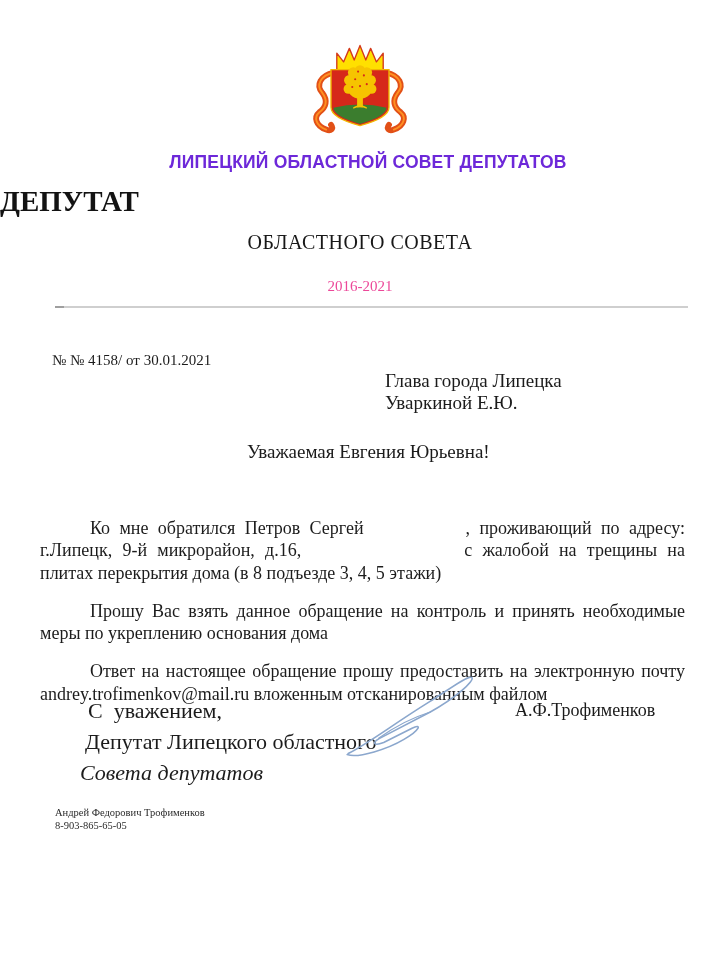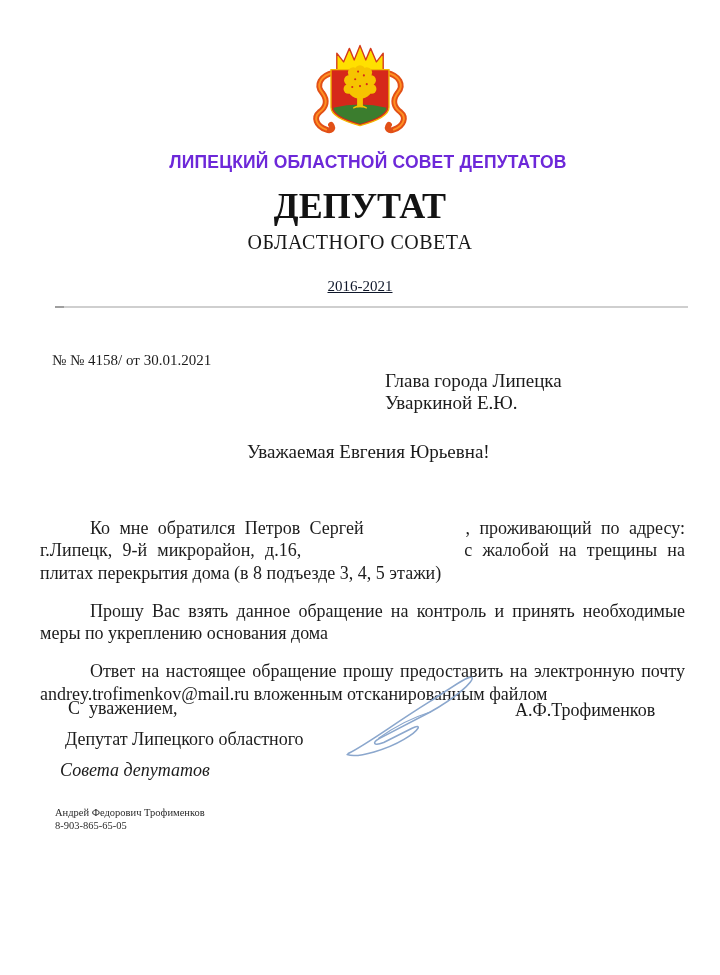--- a/index.html
+++ b/index.html
@@ -15,48 +15,48 @@
   }
   .emblem { position: absolute; left: 302px; top: 38px; width: 116px; height: 100px; }
   .org-name {
     position: absolute; left: 8px; top: 152px; width: 100%;
     text-align: center;
     font-family: "Liberation Sans", sans-serif;
     font-weight: bold; font-size: 17.5px; letter-spacing: 0.2px; color: #6d28d9;
   }
   .title-main {
     position: absolute; left: 0; top: 185px; width: 100%;
-    text-align: center; font-weight: bold; font-size: 36px; color: #131313;
+    font-weight: bold; font-size: 29px; color: #131313;
   }
   .title-sub {
     position: absolute; left: 0; top: 231px; width: 100%;
     text-align: center; font-size: 20px; letter-spacing: 0.5px; color: #181818;
   }
   .term {
     position: absolute; left: 0; top: 278px; width: 100%;
-    text-align: center; font-size: 15px; color: #0f172a; text-decoration: underline;
+    text-align: center; font-size: 15px; color: #ec4899;
   }
   .rule {
     position: absolute; left: 55px; top: 306px; width: 633px; height: 2px;
     background: linear-gradient(to right, #9f9f9f 0 9px, #cfcfcf 9px 100%);
   }
   .ref-line { position: absolute; left: 52px; top: 352px; font-size: 15px; }
   .addressee { position: absolute; left: 385px; top: 370px; font-size: 19px; line-height: 21.5px; }
   .salutation { position: absolute; left: 247px; top: 441px; font-size: 19px; }
   .body-text {
     position: absolute; left: 40px; top: 501px; width: 645px;
     font-size: 18px; line-height: 22.3px; color: #1c1c1c;
   }
   .line { width: 100%; }
   .justify { text-align: justify; text-align-last: justify; }
   .indent { text-indent: 50px; margin-top: 16px; }
   .gap { display: inline-block; height: 1px; vertical-align: baseline; }
   .gap-1 { width: 102px; }
   .gap-2 { width: 163px; }
-  .closing-line { position: absolute; font-size: 18px; white-space: pre; }
+  .closing-line { position: absolute; font-size: 22px; white-space: pre; margin-left: 20px; }
   .closing-1 { left: 68px; top: 698px; }
   .closing-2 { left: 65px; top: 729px; }
   .closing-3 { left: 60px; top: 760px; font-style: italic; }
   .signatory { position: absolute; left: 515px; top: 700px; font-size: 18px; }
   .signature { position: absolute; left: 333px; top: 655px; width: 152px; height: 112px; }
   .footer { position: absolute; left: 55px; top: 806px; font-size: 10.5px; line-height: 13px; color: #2a2a2a; }
 </style>
 </head>
 <body>
 

